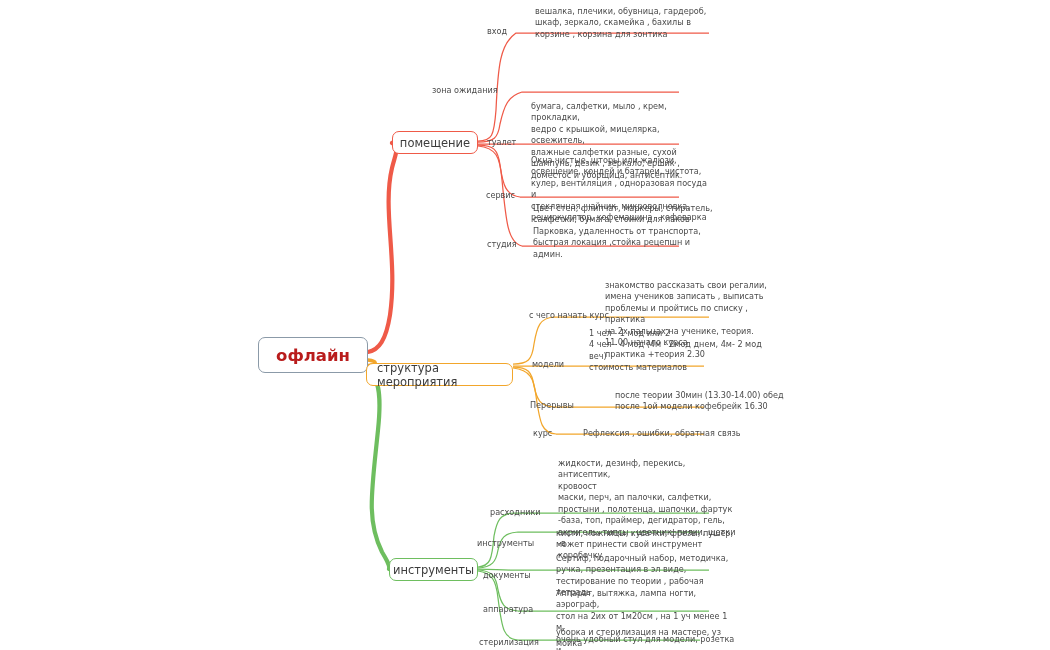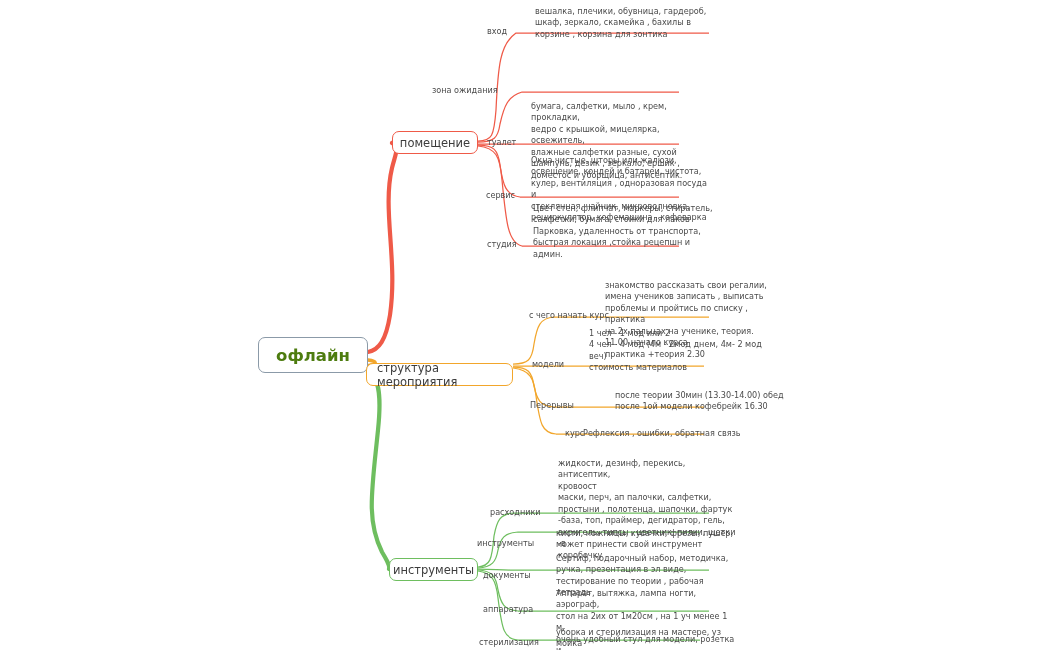--- a/index.html
+++ b/index.html
@@ -13,21 +13,21 @@
   #map{position:absolute;left:0;top:0;width:1050px;height:650px;}
   svg.links{position:absolute;left:0;top:0;width:1050px;height:650px;pointer-events:none;}
 
   .node{position:absolute;box-sizing:border-box;}
 
   
   .root{
     left:258px;top:337px;width:110px;height:36px;
     border:1.6px solid #8b9aa8;border-radius:7px;background:#ffffff;
     display:flex;align-items:center;justify-content:center;
-    font-size:16.5px;font-weight:bold;color:#4d7c0f;
+    font-size:16.5px;font-weight:bold;color:#b91c1c;
   }
 
   
   .l1{
     border-width:1.4px;border-style:solid;border-radius:7px;background:#fff;
     display:flex;align-items:center;justify-content:center;
     font-size:11.5px;color:#3c3c3c;height:23px;padding:0 10px;
   }
   .l1.red{border-color:#ef5a48;justify-content:center;}
   .l1.orange{border-color:#f2a62b;margin-top:8px;}
@@ -142,21 +142,21 @@
   <div class="l2" style="left:532px;top:359px;">модели</div>
   <div class="l3" style="left:589px;top:328px;width:180px;">1 чел - 1 мод или 2
 4 чел - 4 мод (4м - 2мод днем, 4м- 2 мод
 веч)
 стоимость материалов</div>
 
   <div class="l2" style="left:530px;top:400px;">Перерывы</div>
   <div class="l3" style="left:603px;top:390px;width:180px;margin-left:12px;">после теории 30мин (13.30-14.00) обед
 после 1ой модели кофебрейк 16.30</div>
 
-  <div class="l2" style="left:533px;top:428px;margin-left:32px;">курс</div>
+  <div class="l2" style="left:533px;top:428px;">курс</div>
   <div class="l3" style="left:583px;top:428px;width:180px;">Рефлексия , ошибки, обратная связь</div>
 
   <div class="l2" style="left:490px;top:507px;">расходники</div>
   <div class="l3" style="left:558px;top:458px;width:180px;">жидкости, дезинф, перекись, антисептик,
 кровоост
 маски, перч, ап палочки, салфетки,
 простыни , полотенца, шапочки, фартук
 -база, топ, праймер, дегидратор, гель,
 акригель, типсы , цветник, пилки, щетки -в
 коробочку</div>

